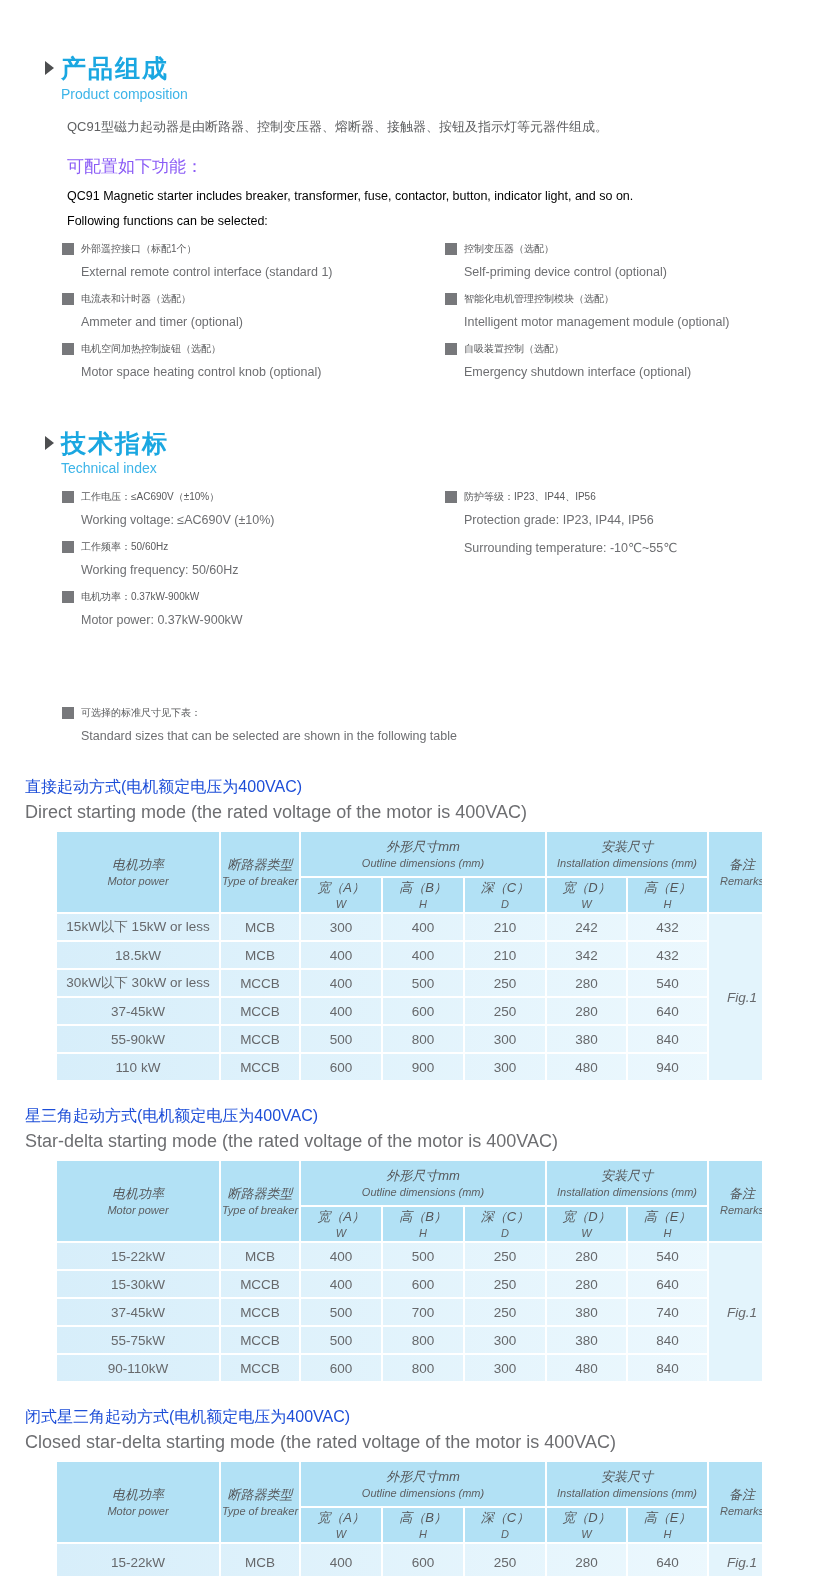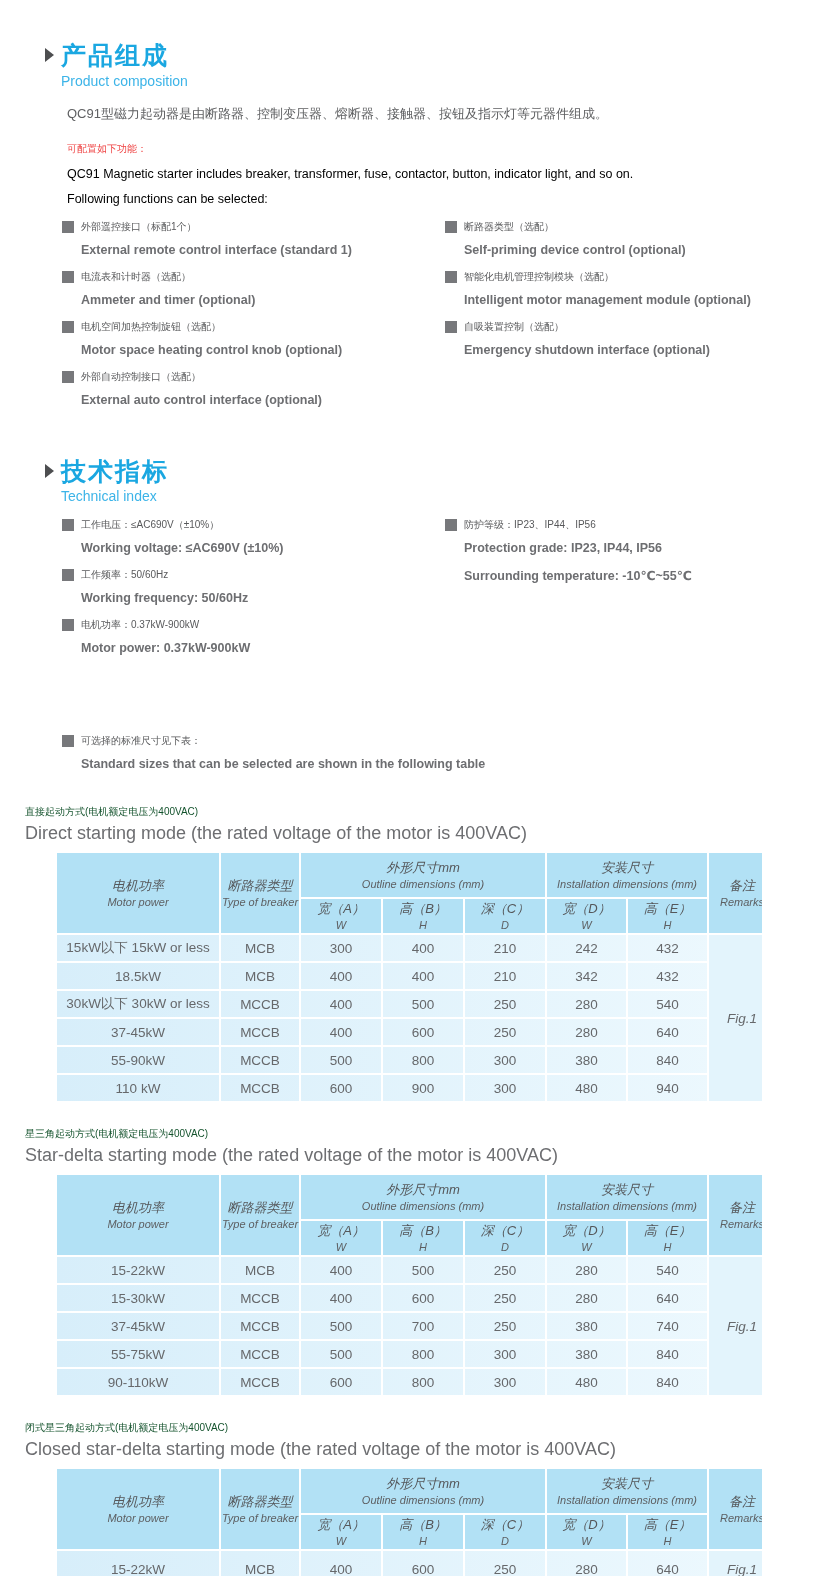--- a/index.html
+++ b/index.html
@@ -1,46 +1,46 @@
 <!DOCTYPE html>
 <html><head>
 <meta charset="utf-8">
 <style>
   html,body{margin:0;padding:0;background:#ffffff;}
   body{font-family:"Liberation Sans","DejaVu Sans",sans-serif;color:#6d6e71;}
-  .page{position:relative;width:762px;height:1576px;background:#ffffff;overflow:hidden;box-sizing:border-box;padding-top:42px;}
+  .page{position:relative;width:762px;height:1576px;background:#ffffff;overflow:hidden;box-sizing:border-box;padding-top:55px;}
 
   
   .sec-head{display:flex;align-items:flex-start;margin-left:45px;margin-bottom:12px;}
   .tri{width:0;height:0;border-left:9px solid #4d4e50;border-top:7px solid transparent;border-bottom:7px solid transparent;margin-top:6px;margin-right:7px;}
   .sec-title-zh{font-size:25px;font-weight:bold;color:#1fa7e0;color:#1aa7e1;letter-spacing:2px;line-height:1.1;margin:0;}
   .sec-title-en{font-size:14px;color:#3cb4e8;margin-top:3px;}
 
   
   .paras{margin-left:67px;margin-top:16px;}
   .paras p{margin:0;}
   .p-zh1{font-size:13px;color:#5f6062;margin-bottom:19px !important;}
-  .p-zh2{font-size:10px;color:#ef4444;margin-bottom:11px !important;}
+  .p-zh2{font-size:17px;color:#8b5cf6;margin-bottom:11px !important;}
   .p-en{font-size:12.5px;color:#000000;margin-bottom:11px !important;}
 
   
   .two-col{display:grid;grid-template-columns:383px 1fr;margin-left:62px;margin-top:14px;}
   .item{margin-bottom:13px;}
   .zh-line{display:flex;align-items:center;font-size:10px;color:#58595b;margin-bottom:9px;}
   .sq{display:inline-block;width:12px;height:12px;background:#77787b;margin-right:7px;flex:0 0 auto;}
-  .en-line{font-size:12.5px;color:#6d6e71;margin-left:19px;font-weight:bold;}
+  .en-line{font-size:12.5px;color:#6d6e71;margin-left:19px;}
 
   .tech{margin-top:38px;}
 
   
   .note{margin-left:62px;margin-top:66px;margin-bottom:34px;}
 
   
   .caption{margin-left:25px;margin-bottom:7px;}
-  .cap-zh{font-size:10px;color:#14532d;margin-bottom:4px;}
+  .cap-zh{font-size:16px;color:#1d4ed8;margin-bottom:4px;}
   .cap-en{font-size:18px;color:#6d6e71;}
 
   
   .dim-table{border-collapse:collapse;margin-left:55px;width:720px;table-layout:fixed;margin-bottom:24px;}
   .dim-table th,.dim-table td{border:2px solid #ffffff;text-align:center;vertical-align:middle;padding:0;}
   .dim-table thead th{background:#b2e1f5;color:#55575a;font-weight:normal;font-style:italic;}
   .th-zh{font-size:13px;line-height:1.35;}
   .th-en{font-size:11px;line-height:1.3;color:#5d5f62;}
   .row1 th{height:44px;}
   .row2 th{height:34px;}
@@ -86,33 +86,26 @@
             </div>
           <div class="en-line">Ammeter and timer (optional)</div>
         </div>
         <div class="item">
           <div class="zh-line">
               <span class="sq"></span>
               <span>电机空间加热控制旋钮（选配）</span>
             </div>
           <div class="en-line">Motor space heating control knob (optional)</div>
         </div>
-        <div class="item">
-          <div class="zh-line">
-              <span class="sq"></span>
-              <span>外部自动控制接口（选配）</span>
-            </div>
-          <div class="en-line">External auto control interface (optional)</div>
-        </div>
-      </div>
-      <div>
-        <div class="item">
-          <div class="zh-line">
-              <span class="sq"></span>
-              <span>断路器类型（选配）</span>
+      </div>
+      <div>
+        <div class="item">
+          <div class="zh-line">
+              <span class="sq"></span>
+              <span>控制变压器（选配）</span>
             </div>
           <div class="en-line">Self-priming device control (optional)</div>
         </div>
         <div class="item">
           <div class="zh-line">
               <span class="sq"></span>
               <span>智能化电机管理控制模块（选配）</span>
             </div>
           <div class="en-line">Intelligent motor management module (optional)</div>
         </div>

